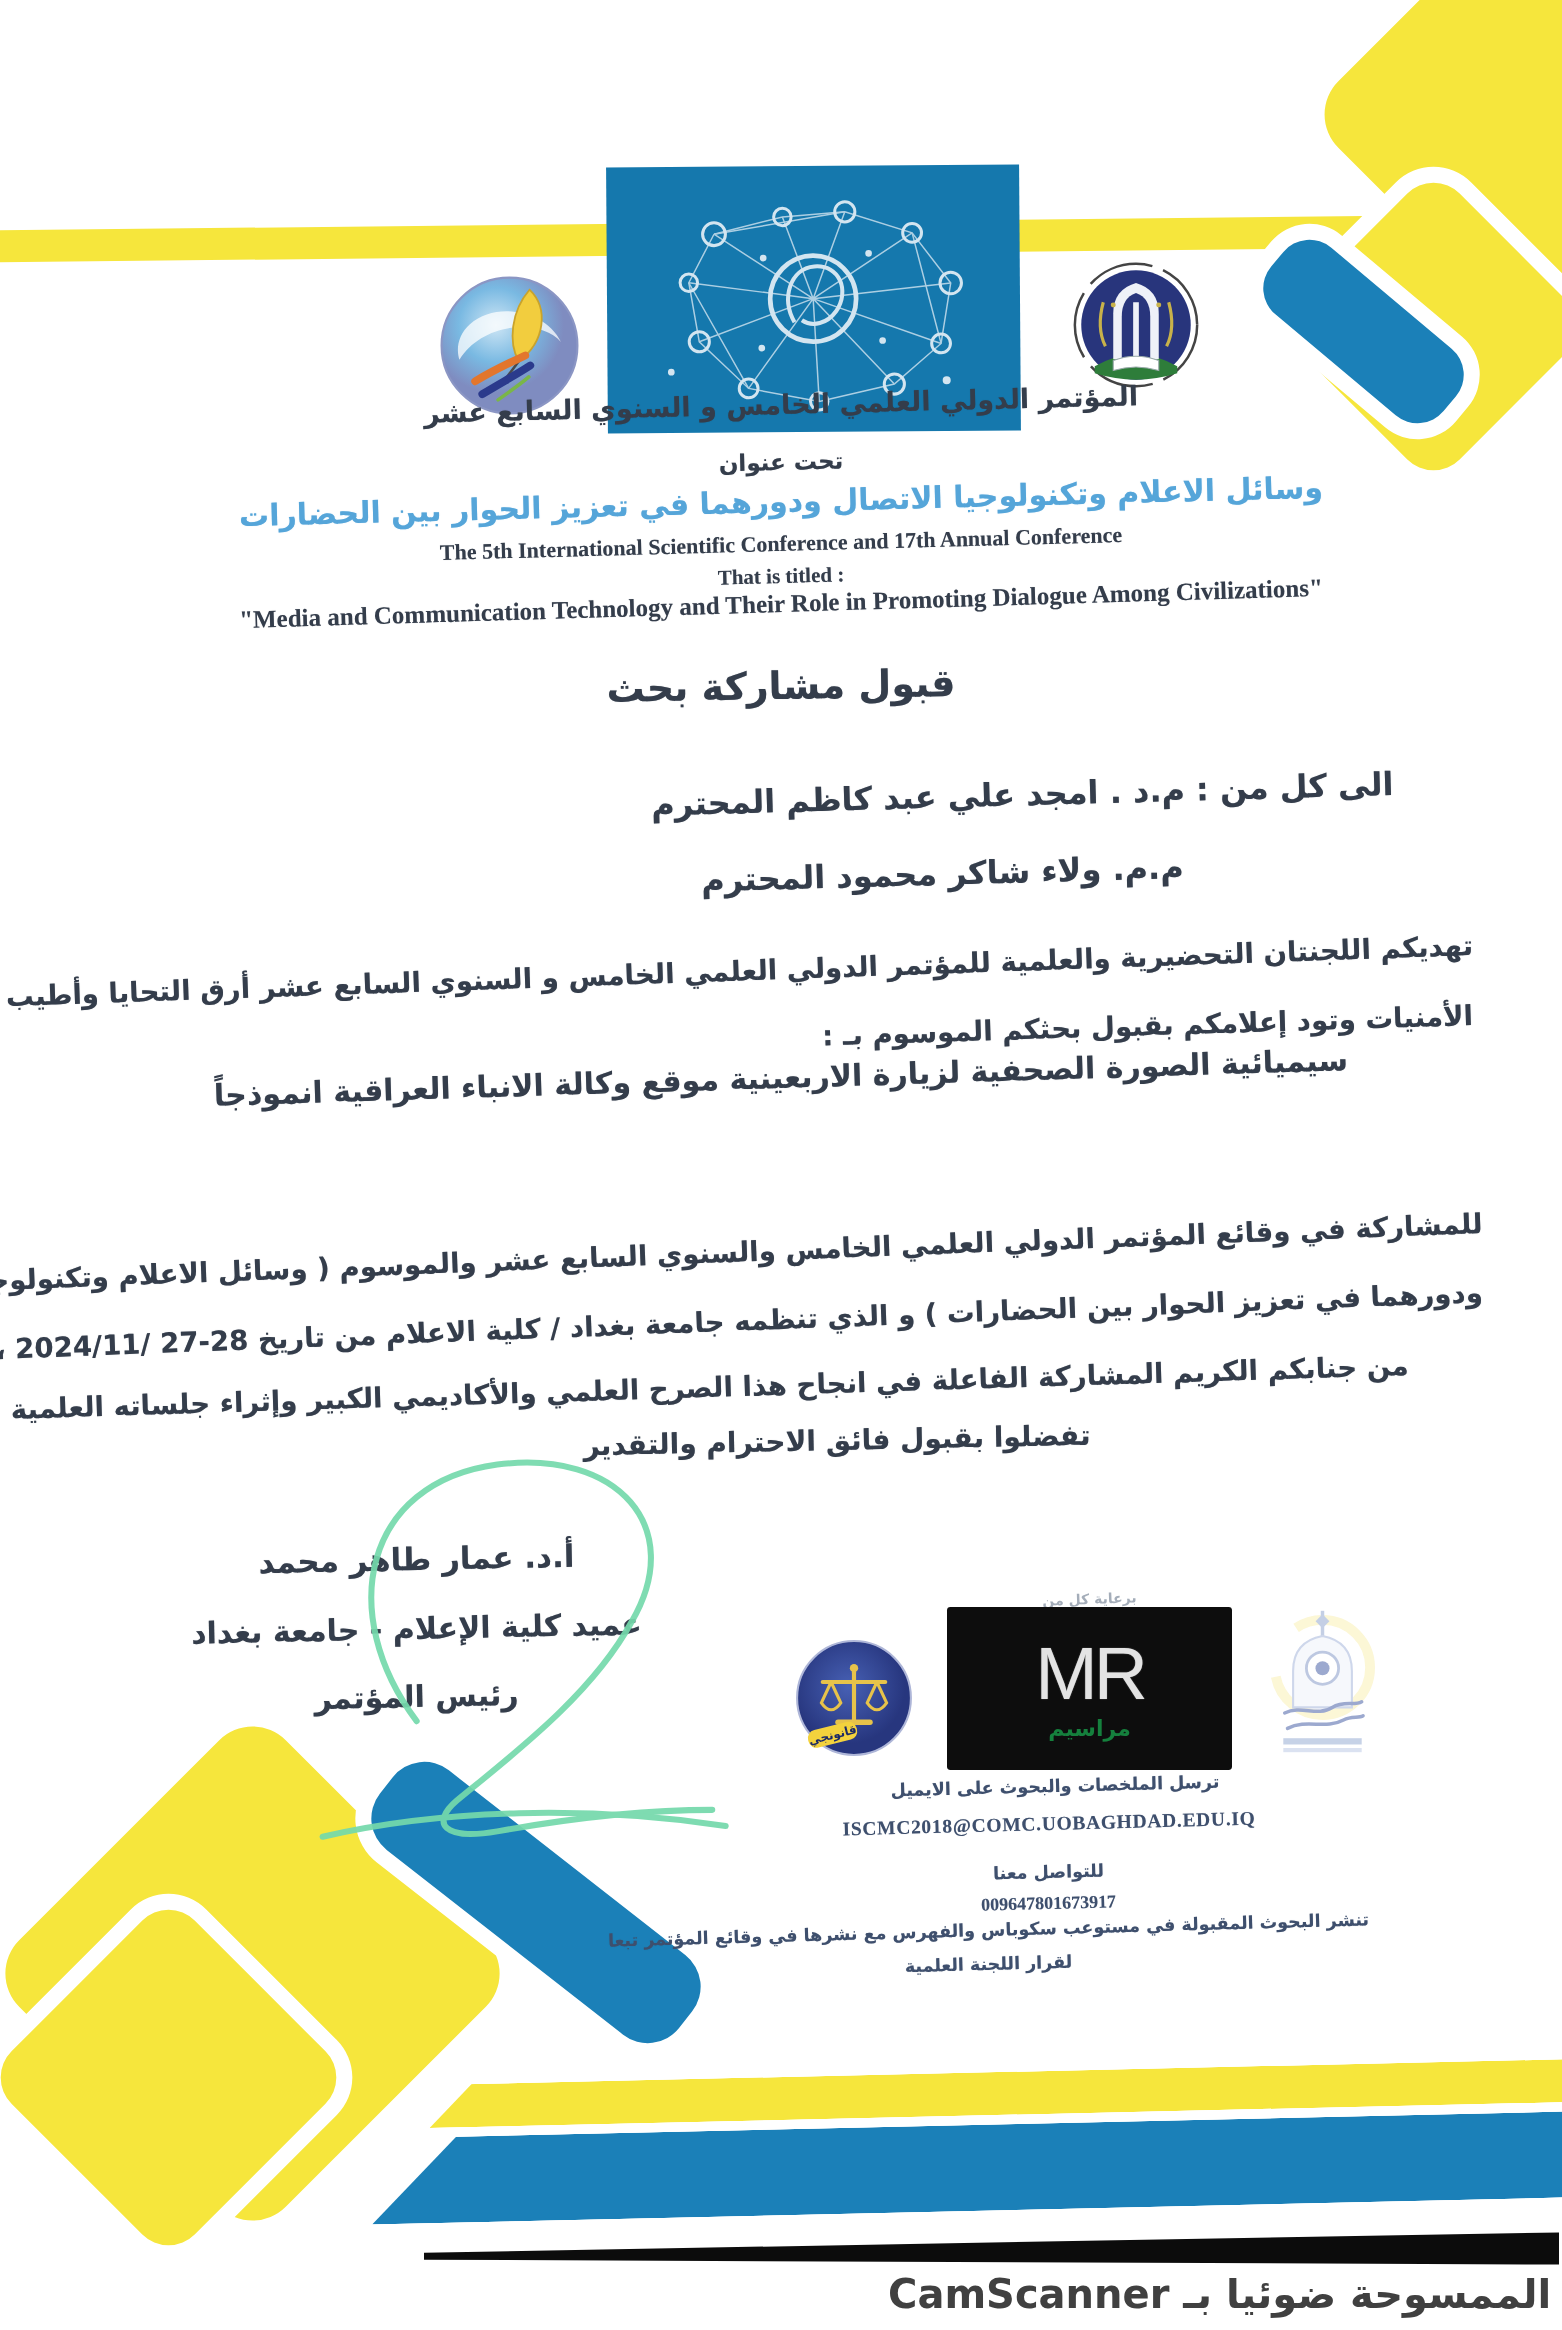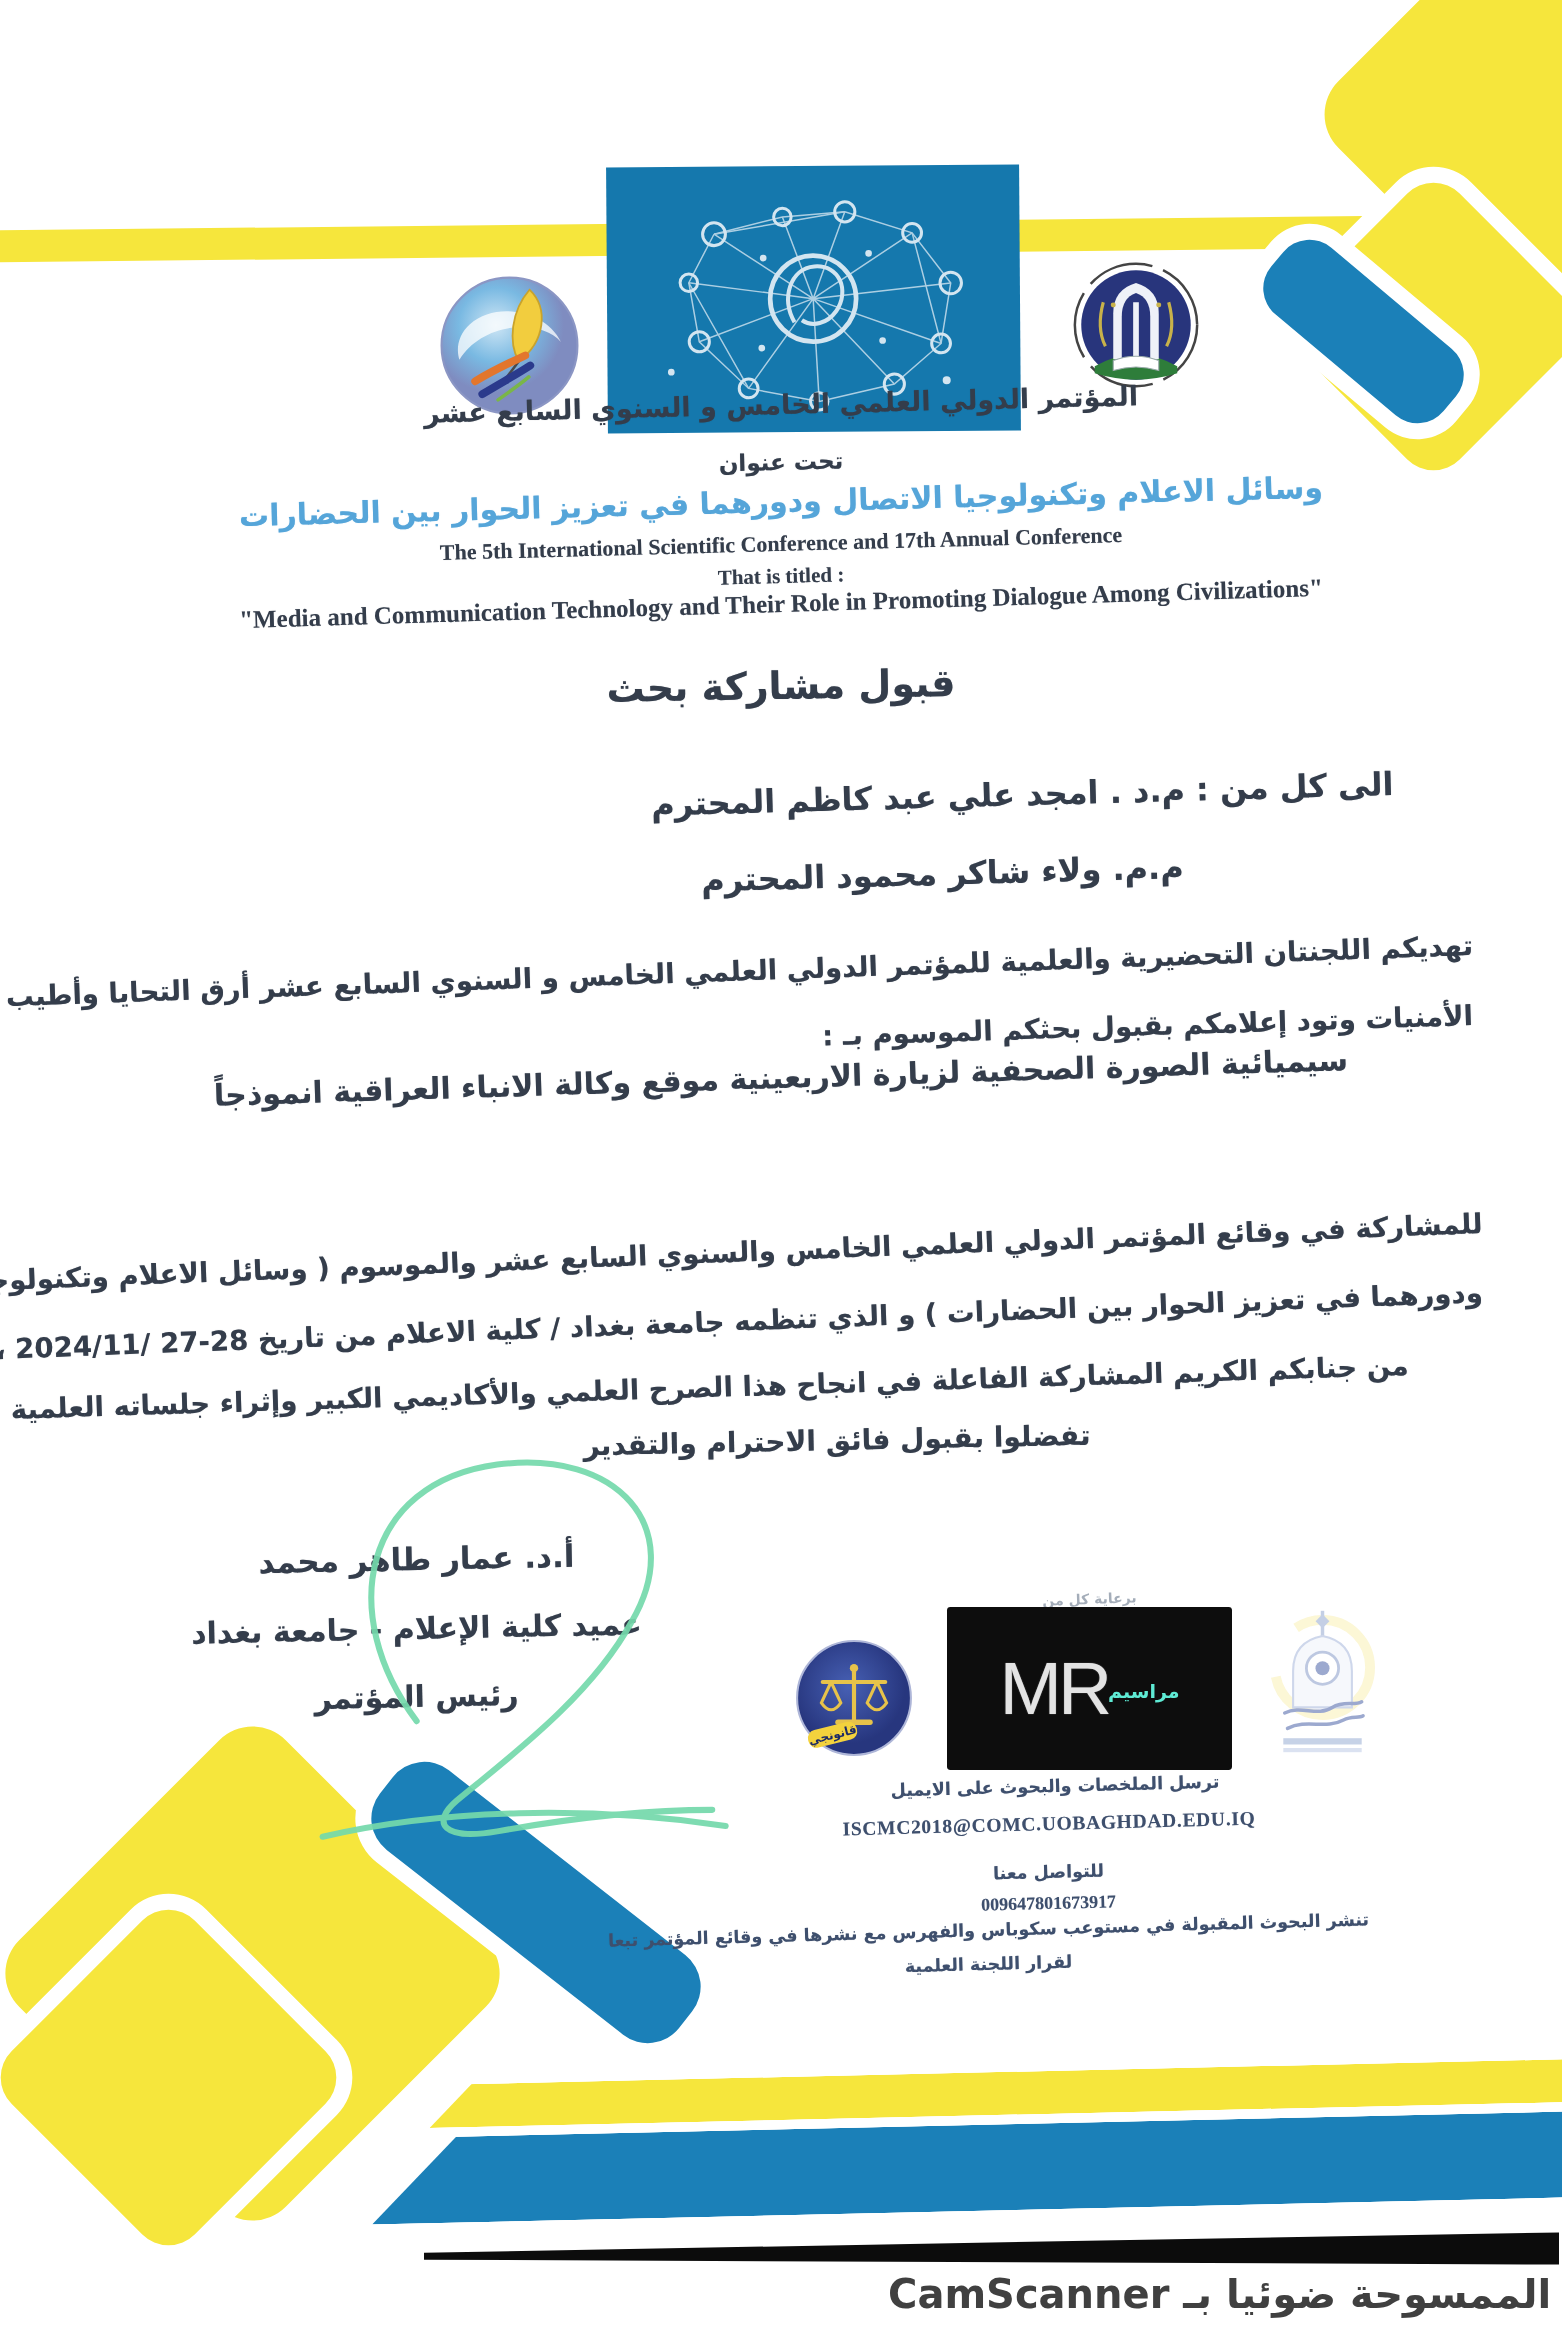--- a/index.html
+++ b/index.html
@@ -157,24 +157,24 @@
         <path d="M62,120 H108" stroke-width="8"></path>
       </g>
       <g transform="rotate(-14 50 138)">
         <rect x="18" y="126" width="72" height="26" rx="12" fill="#f3d23d"></rect>
         <text x="54" y="145" text-anchor="middle" font-size="17" font-weight="bold" font-family="DejaVu Sans, sans-serif" fill="#1c2a66" direction="rtl">قانونجي</text>
       </g>
     </svg>
   </div>
 
   <div class="shape" style="left:947px;top:1607px;width:285px;height:163px;background:#0d0d0d;border-radius:3.4px;z-index:4;
-              display:flex;flex-direction:row;align-items:center;justify-content:center;">
+              display:flex;flex-direction:column;align-items:center;justify-content:center;">
     <div style="font-family:'Liberation Sans','DejaVu Sans',sans-serif;font-size:75px;line-height:1;
                 color:#e3e3e3;font-weight:400;letter-spacing:-4px;text-shadow:0 0 1.3px #777;">MR</div>
-    <div style="direction:rtl;font-family:'DejaVu Sans',sans-serif;font-size:19px;color:#5eead4;
+    <div style="direction:rtl;font-family:'DejaVu Sans',sans-serif;font-size:22px;color:#15803d;
                 font-weight:bold;letter-spacing:3.4px;margin-top:5.4px;">مراسيم</div>
   </div>
 
   <div class="shape" style="left:1252px;top:1601px;width:141px;height:168px;opacity:.5;z-index:4;">
     <svg width="141" height="168" viewBox="0 0 200 240">
       <circle cx="100" cy="95" r="68" fill="none" stroke="#f2e06a" stroke-width="14" opacity="0.55" stroke-dasharray="200 80"></circle>
       <path d="M100,14 V50" stroke="#8aa0cc" stroke-width="5" fill="none"></path>
       <rect x="93" y="22" width="14" height="14" transform="rotate(45 100 29)" fill="#8aa0cc"></rect>
       <path d="M58,152 L58,100 Q58,58 100,50 Q142,58 142,100 L142,152 Z" fill="#eef2fa" stroke="#9fb0d8" stroke-width="3"></path>
       <circle cx="100" cy="96" r="23" fill="#fff" stroke="#7d93c4" stroke-width="4"></circle>

